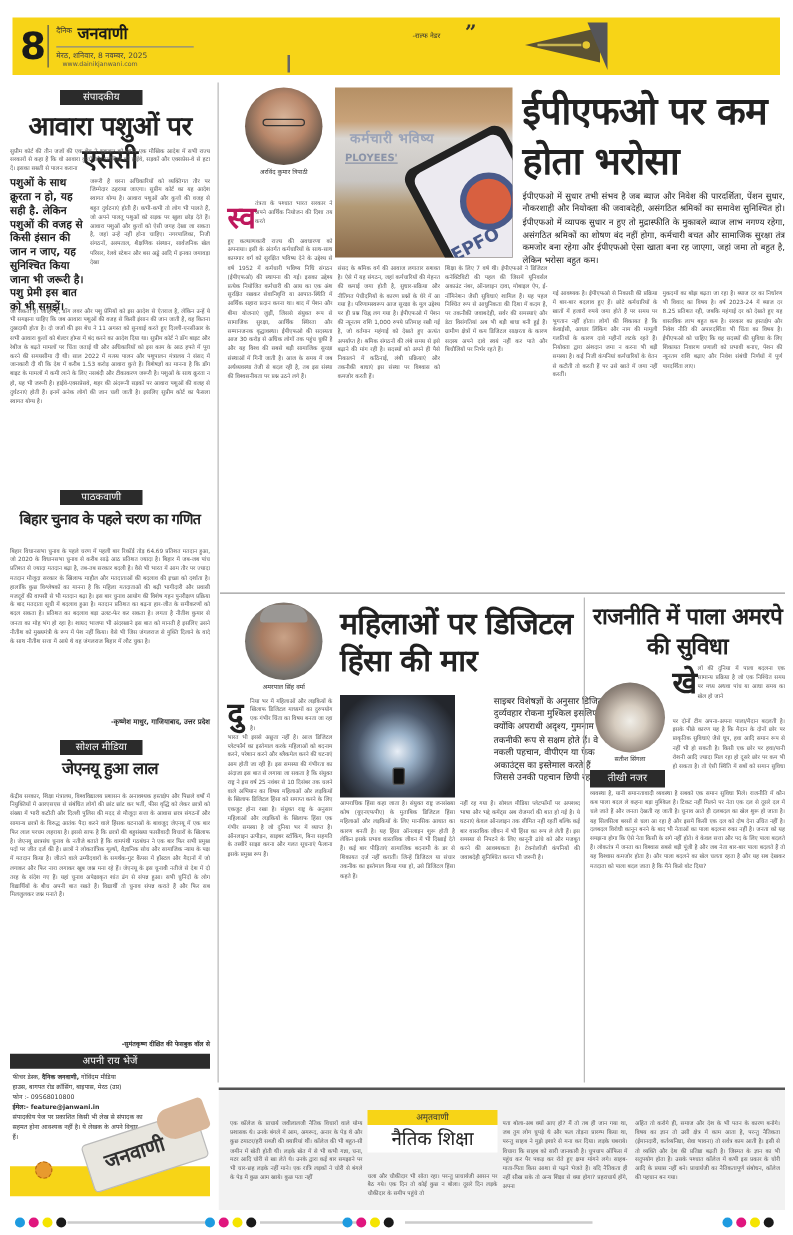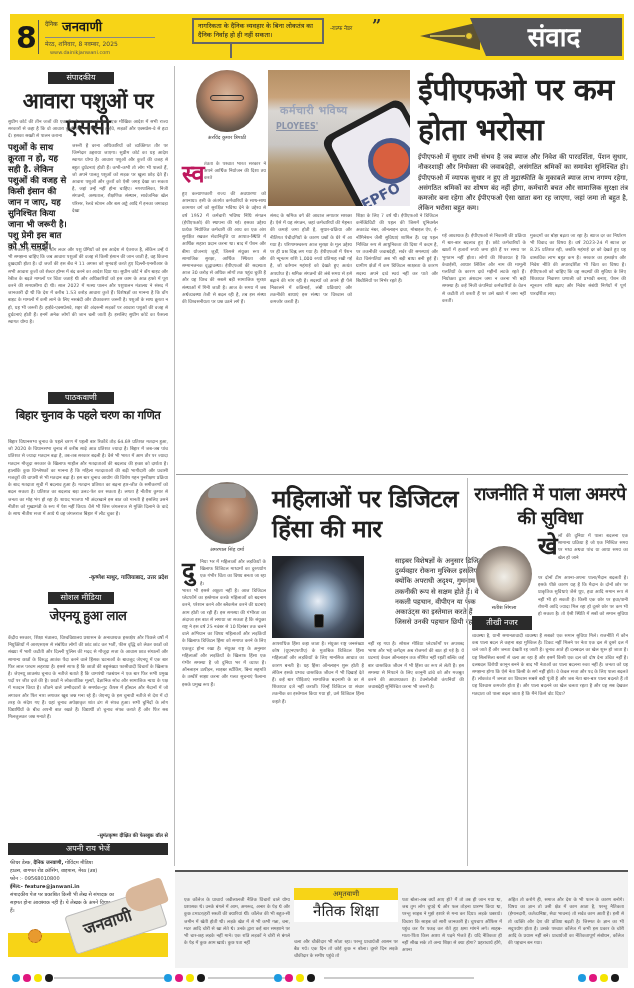--- a/index.html
+++ b/index.html
@@ -122,30 +122,28 @@
 <body>
 
 <div class="masthead">
   <div class="page-num">8</div>
   <div class="mast-divider"></div>
   <div class="paper-small">दैनिक</div>
   <div class="paper-name">जनवाणी</div>
   <div class="paper-date">मेरठ, शनिवार, 8 नवम्बर, 2025</div>
   <div class="paper-url">www.dainikjanwani.com</div>
 
-  <div class="quote-box">नागरिकता के दैनिक व्यवहार के बिना लोकतंत्र का दैनिक निर्वाह हो ही नहीं सकता।</div>
   <div class="quote-tail"></div>
   <div class="quote-author">-राल्फ नेडर</div>
   <div class="quote-marks">”</div>
 
   <div class="nib"></div>
   <div class="nib-slit"></div>
   <div class="nib-dot"></div>
   <div class="banner-cut"></div>
-  <div class="section-banner">संवाद</div>
 </div>
 
 <div class="label-bar editorial-label">संपादकीय</div>
 <div class="headline editorial-headline">आवारा पशुओं पर एससी</div>
 <div class="body-text editorial-intro">सुप्रीम कोर्ट की तीन जजों की एक बेंच ने शुक्रवार को अपने एक मौखिक आदेश में सभी राज्य सरकारों से कहा है कि वो आवारा कुत्तों और मवेशियों को हाईवे, सड़कों और एक्सप्रेस-वे से हटा दें। इसका सख्ती से पालन कराना</div>
 <div class="pull-quote">पशुओं के साथ क्रूरता न हो, यह सही है. लेकिन पशुओं की वजह से किसी इंसान की जान न जाए, यह सुनिश्चित किया जाना भी जरूरी है। पशु प्रेमी इस बात को भी समझें।</div>
 <div class="body-text editorial-side">जरूरी है वरना अधिकारियों को व्यक्तिगत तौर पर जिम्मेदार ठहराया जाएगा। सुप्रीम कोर्ट का यह आदेश स्वागत योग्य है। आवारा पशुओं और कुत्तों की वजह से बहुत दुर्घटनाएं होती हैं। कभी-कभी तो लोग भी पालते हैं, जो अपने पालतू पशुओं को सड़क पर खुला छोड़ देते हैं। आवारा पशुओं और कुत्तों को ऐसी जगह देखा जा सकता है, जहां उन्हें नहीं होना चाहिए। नगरपालिका, निजी संगठनों, अस्पताल, शैक्षणिक संस्थान, सार्वजनिक खेल परिसर, रेलवे स्टेशन और बस अड्डे आदि में इनका जमावड़ा देखा</div>
 <div class="body-text editorial-body">जा सकता है। जाहिर है, डॉग लवर और पशु प्रेमियों को इस आदेश से ऐतराज है, लेकिन उन्हें ये भी समझना चाहिए कि जब आवारा पशुओं की वजह से किसी इंसान की जान जाती है, वह कितना दुखदायी होता है। दो जजों की इस बेंच ने 11 अगस्त को सुनवाई करते हुए दिल्ली-एनसीआर के सभी आवारा कुत्तों को शेल्टर होम्स में बंद करने का आदेश दिया था। सुप्रीम कोर्ट ने डॉग बाइट और रेबीज के बढ़ते मामलों पर चिंता जताई थी और अधिकारियों को इस काम के आठ हफ्ते में पूरा करने की समयसीमा दी थी। साल 2022 में मत्स्य पालन और पशुपालन मंत्रालय ने संसद में जानकारी दी थी कि देश में करीब 1.53 करोड़ आवारा कुत्ते हैं। विशेषज्ञों का मानना है कि डॉग बाइट के मामलों में कमी लाने के लिए नसबंदी और टीकाकरण जरूरी है। पशुओं के साथ क्रूरता न हो, यह भी जरूरी है। हाईवे-एक्सप्रेसवे, शहर की अंदरूनी सड़कों पर आवारा पशुओं की वजह से दुर्घटनाएं होती हैं। इनमें अनेक लोगों की जान चली जाती है। इसलिए सुप्रीम कोर्ट का फैसला स्वागत योग्य है।</div>
 
 <div class="label-bar reader-label">पाठकवाणी</div>

